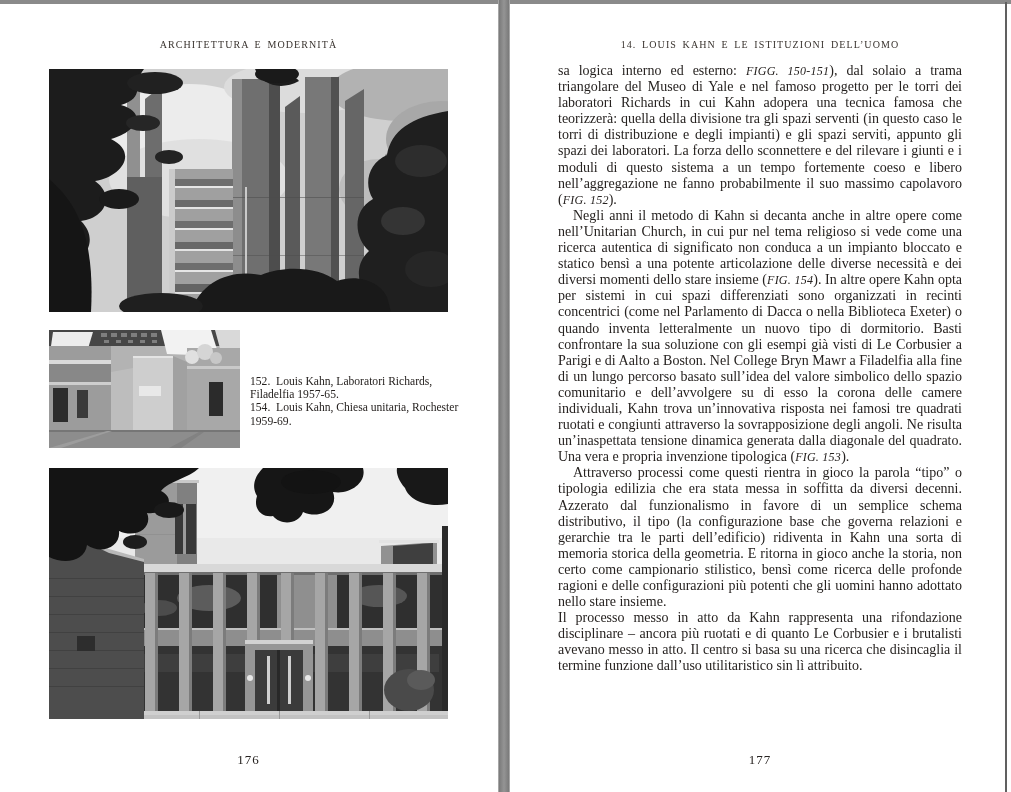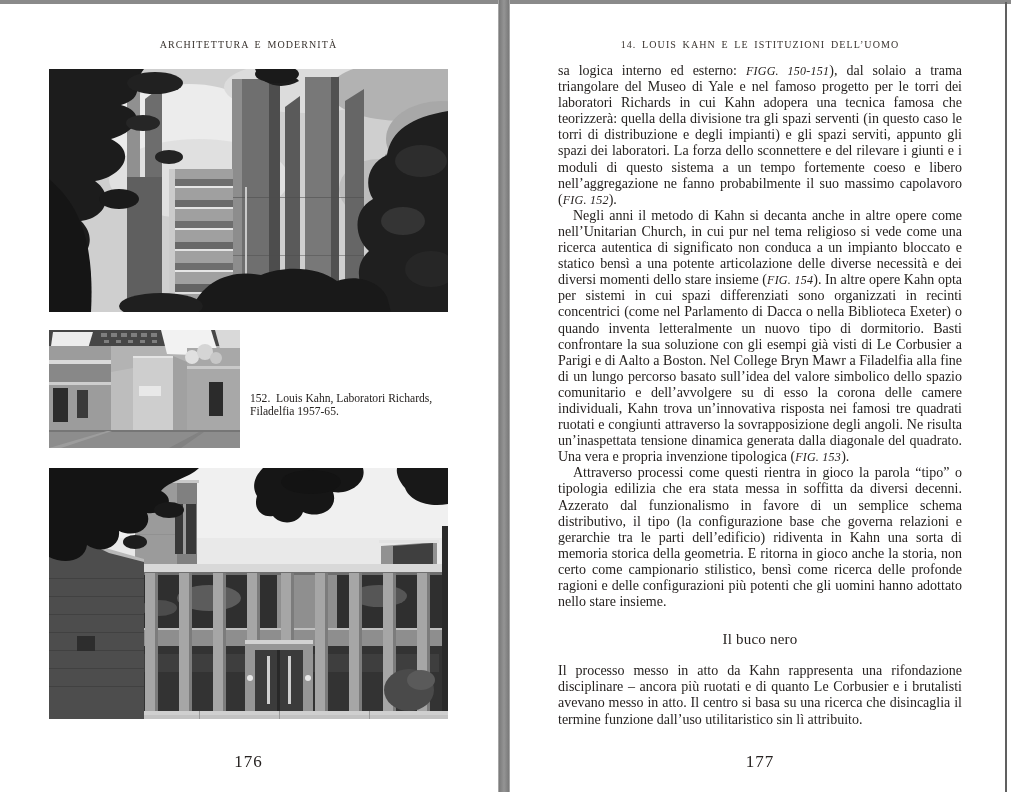--- a/index.html
+++ b/index.html
@@ -28,40 +28,40 @@
   .running-header.left  { left:49px; width:399px; }
   .running-header.right { left:48px; width:404px; }
 
   .photo { position:absolute; margin:0; padding:0; line-height:0; }
   .photo svg { display:block; }
   .photo-1 { left:49px; top:69px;  width:399px; height:243px; }
   .photo-2 { left:49px; top:330px; width:191px; height:118px; }
   .photo-3 { left:49px; top:468px; width:399px; height:251px; }
 
   .captions {
-    position:absolute; left:250px; top:392px; width:213px;
+    position:absolute; left:250px; top:375px; width:213px;
     font-size:11.6px; line-height:13.2px;
   }
   .caption { margin:0; text-align:left; }
 
   .body-text {
     position:absolute; left:48px; top:63px; width:404px;
     font-size:14px; line-height:16.1px; text-align:justify;
     hyphens:auto; -webkit-hyphens:auto;
   }
   .para { margin:0; }
   .para.indent { text-indent:15px; }
   .it { }
   .figref { font-size:12px; letter-spacing:0.25px;font-style:italic; }
   .section-heading {
     font-size:15px; font-weight:normal; text-align:center;
     margin:21px 0 16px 0; letter-spacing:0.2px;
   }
 
-  .page-number { position:absolute; top:752px; text-align:center; font-size:17px; letter-spacing:1px; }
+  .page-number { position:absolute; top:752px; text-align:center; font-size:13px; letter-spacing:1px; }
   .page-number.left  { left:49px; width:399px; }
   .page-number.right { left:48px; width:404px; }
 </style>
 </head>
 <body>
 
 <div class="spread">
   <div class="top-bar"></div>
 
   <div class="page page-left">
@@ -177,20 +177,21 @@
 
         <polygon points="0,102 191,100 191,118 0,118" fill="#8d8d8d"></polygon>
         <rect x="0" y="100" width="191" height="2" fill="#767676"></rect>
         <polygon points="0,118 58,101 63,101 12,118" fill="#9d9d9d"></polygon>
         <polygon points="120,118 150,102 155,102 132,118" fill="#828282"></polygon>
       </svg>
     </figure>
 
     <div class="captions">
       <p class="caption">152. Louis Kahn, Laboratori Richards, Filadelfia 1957-65.</p>
+      <p class="caption">154. Louis Kahn, Chiesa unitaria, Rochester 1959-69.</p>
     </div>
 
     <figure class="photo photo-3">
       <svg width="399" height="251" viewBox="0 0 399 251">
         <rect width="399" height="251" fill="#e9e9e9"></rect>
         <rect width="399" height="70" fill="#f0f0f0"></rect>
 
         <rect x="86" y="14" width="62" height="84" fill="#9b9b9b"></rect>
         <rect x="84" y="12" width="66" height="3" fill="#c9c9c9"></rect>
         <rect x="128" y="15" width="20" height="83" fill="#808080"></rect>
@@ -289,21 +290,20 @@
 
   <div class="gutter"></div>
 
   <div class="page page-right">
     <div class="running-header right">14. LOUIS KAHN E LE ISTITUZIONI DELL’UOMO</div>
 
     <div class="body-text">
       <p class="para no-indent"><span>sa logica interno ed esterno: </span><span class="figref">FIGG. 150-151</span><span>), dal solaio a trama triangolare del Museo di Yale e nel famoso progetto per le torri dei laboratori Richards in cui Kahn adopera una tecnica famosa che teorizzerà: quella della divisione tra gli </span><span class="it">spazi serventi</span><span> (in questo caso le torri di distribuzione e degli impianti) e gli </span><span class="it">spazi serviti</span><span>, appunto gli spazi dei laboratori. La forza dello sconnettere e del rilevare i giunti e i moduli di questo sistema a un tempo fortemente coeso e libero nell’aggregazione ne fanno probabilmente il suo massimo capolavoro (</span><span class="figref">FIG. 152</span><span>).</span></p>
       <p class="para indent"><span>Negli anni il metodo di Kahn si decanta anche in altre opere come nell’Unitarian Church, in cui pur nel tema religioso si vede come una ricerca autentica di significato non conduca a un impianto bloccato e statico bensì a una potente articolazione delle diverse necessità e dei diversi momenti dello stare insieme (</span><span class="figref">FIG. 154</span><span>). In altre opere Kahn opta per sistemi in cui spazi differenziati sono organizzati in recinti concentrici (come nel Parlamento di Dacca o nella Biblioteca Exeter) o quando inventa letteralmente un nuovo tipo di dormitorio. Basti confrontare la sua soluzione con gli esempi già visti di Le Corbusier a Parigi e di Aalto a Boston. Nel College Bryn Mawr a Filadelfia alla fine di un lungo percorso basato sull’idea del valore simbolico dello spazio comunitario e dell’avvolgere su di esso la corona delle camere individuali, Kahn trova un’innovativa risposta nei famosi tre quadrati ruotati e congiunti attraverso la sovrapposizione degli angoli. Ne risulta un’inaspettata tensione dinamica generata dalla diagonale del quadrato. Una vera e propria invenzione tipologica (</span><span class="figref">FIG. 153</span><span>).</span></p>
       <p class="para indent"><span>Attraverso processi come questi rientra in gioco la parola “tipo” o tipologia edilizia che era stata messa in soffitta da diversi decenni. Azzerato dal funzionalismo in favore di un semplice schema distributivo, il </span><span class="it">tipo</span><span> (la configurazione base che governa relazioni e gerarchie tra le parti dell’edificio) ridiventa in Kahn una sorta di memoria storica della geometria. E ritorna in gioco anche la storia, non certo come campionario stilistico, bensì come ricerca delle profonde ragioni e delle configurazioni più potenti che gli uomini hanno adottato nello stare insieme.</span></p>
-      <h2 class="section-heading">Il buco nero</h2>
       <p class="para no-indent"><span>Il processo messo in atto da Kahn rappresenta una rifondazione disciplinare – ancora più ruotati e di quanto Le Corbusier e i brutalisti avevano messo in atto. Il centro si basa su una ricerca che disincaglia il termine funzione dall’uso utilitaristico sin lì attribuito.</span></p>
     </div>
 
     <div class="page-number right">177</div>
   </div>
 
   <div class="right-edge"></div>
 </div>
 
 </body></html>

